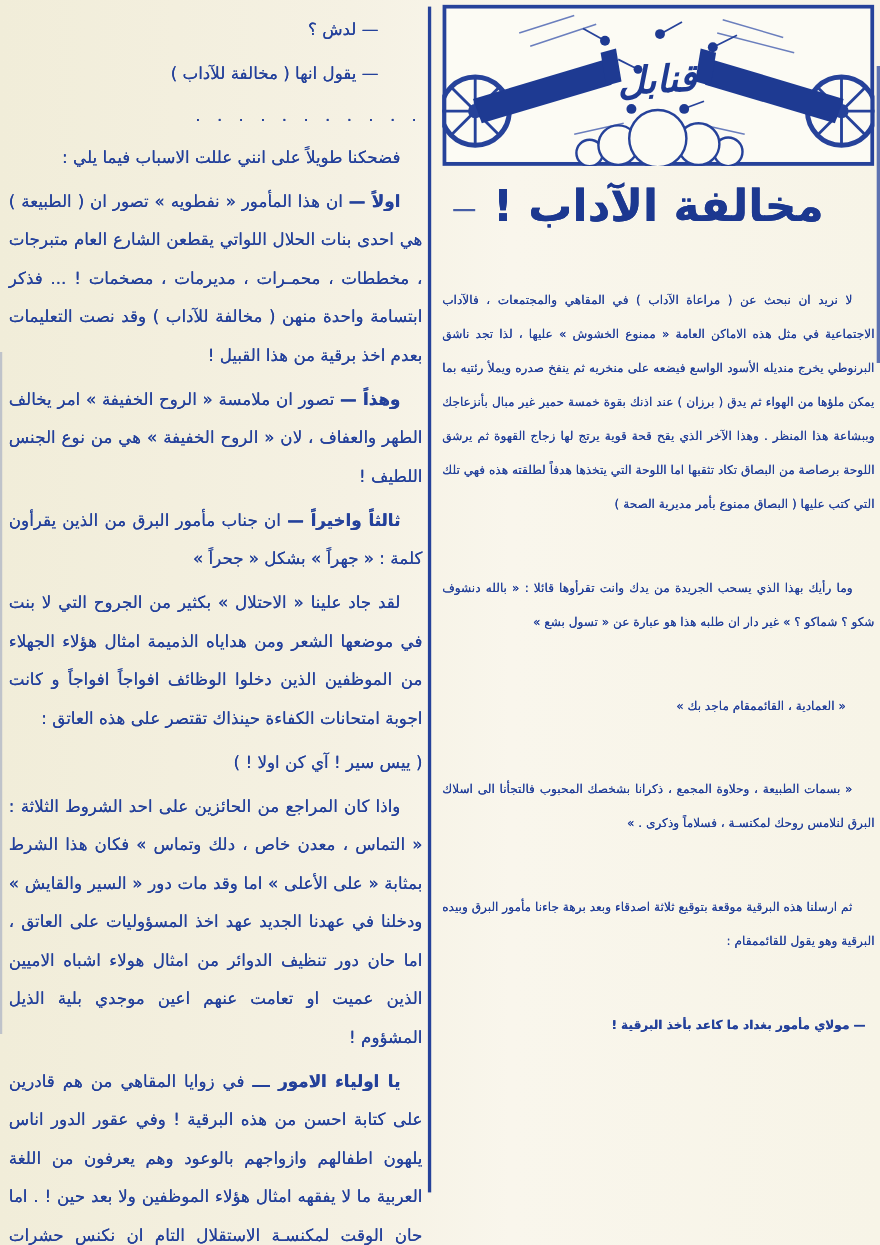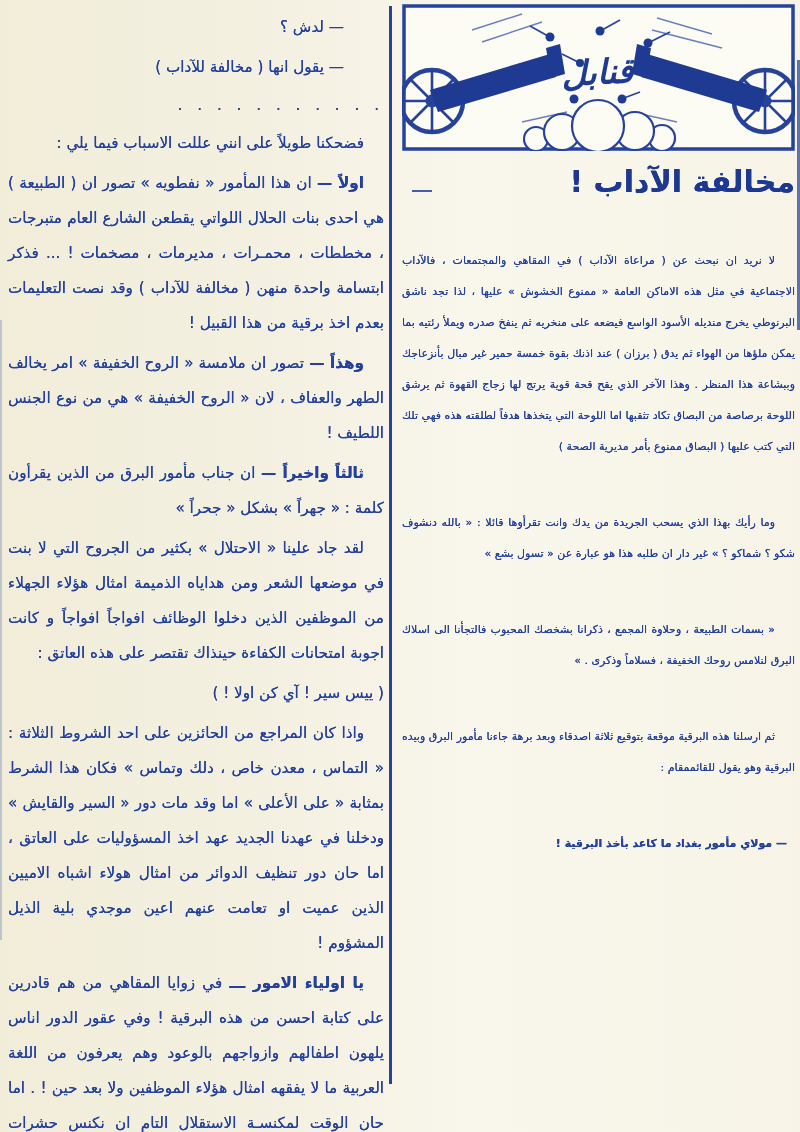--- a/index.html
+++ b/index.html
@@ -23,21 +23,21 @@
   
   .col-right{position:absolute;left:402px;top:4px;width:393px;}
   .col-left{position:absolute;left:8px;top:10px;width:376px;}
 
   
   .banner{display:block;width:393px;height:147px;}
 
   
   .title-wrap{position:relative;margin:13px 0 8px;}
   .title{
-    font-size:30px;font-weight:bold;color:#1c3890;
+    text-align:center;font-size:40px;font-weight:bold;color:#1c3890;
     text-shadow:0 0 .6px #1c3890;letter-spacing:0;line-height:1.2;
   }
   .title-side-dash{position:absolute;left:10px;top:26px;width:20px;border-top:2.5px solid #26429a;opacity:.85;}
 
   
   .col-right p, .col-left p{margin:0 0 5px;}
   .col-right p{
     font-size:11px;line-height:31px;text-align:justify;
     text-shadow:0 0 .45px currentColor;
     margin-top:45px;
@@ -126,21 +126,22 @@
       <text x="196" y="80" text-anchor="middle" font-size="34" font-weight="bold" font-style="italic" fill="#1e3a92" transform="rotate(-3 196 80)">قنابل</text>
     </svg>
 
     <div class="title-wrap">
       <div class="title-side-dash"></div>
       <div class="title">مخالفة الآداب !</div>
     </div>
 
     <p class="para">لا نريد ان نبحث عن ( مراعاة الآداب ) في المقاهي والمجتمعات ، فالآداب الاجتماعية في مثل هذه الاماكن العامة « ممنوع الخشوش » عليها ، لذا تجد ناشق البرنوطي يخرج منديله الأسود الواسع فيضعه على منخريه ثم ينفخ صدره ويملأ رئتيه بما يمكن ملؤها من الهواء ثم يدق ( برزان ) عند اذنك بقوة خمسة حمير غير مبال بأنزعاجك وببشاعة هذا المنظر . وهذا الآخر الذي يقح قحة قوية يرتج لها زجاج القهوة ثم يرشق اللوحة برصاصة من البصاق تكاد تثقبها اما اللوحة التي يتخذها هدفاً لطلقته هذه فهي تلك التي كتب عليها ( البصاق ممنوع بأمر مديرية الصحة )</p>
     <p class="para">وما رأيك بهذا الذي يسحب الجريدة من يدك وانت تقرأوها قائلا : « بالله دنشوف شكو ؟ شماكو ؟ » غير دار ان طلبه هذا هو عبارة عن « تسول بشع »</p>
-    <p class="para">« بسمات الطبيعة ، وحلاوة المجمع ، ذكرانا بشخصك المحبوب فالتجأنا الى اسلاك البرق لنلامس روحك الخفيفة ، فسلاماً وذكرى . »</p>
+    <p class="telegram-head">« العمادية ، القائممقام ماجد بك »</p>
+    <p class="para">« بسمات الطبيعة ، وحلاوة المجمع ، ذكرانا بشخصك المحبوب فالتجأنا الى اسلاك البرق لنلامس روحك لمكنسـة ، فسلاماً وذكرى . »</p>
     <p class="para">ثم ارسلنا هذه البرقية موقعة بتوقيع ثلاثة اصدقاء وبعد برهة جاءنا مأمور البرق وبيده البرقية وهو يقول للقائممقام :</p>
     <p class="final-line">— مولاي مأمور بغداد ما كاعد بأخذ البرقية !</p>
   </div>
 
   <div class="col-left">
     <p class="dialogue">— لدش ؟</p>
     <p class="dialogue">— يقول انها ( مخالفة للآداب )</p>
     <p class="dots">. . . . . . . . . . .</p>
     <p class="para">فضحكنا طويلاً على انني عللت الاسباب فيما يلي :</p>
     <p class="para"><b class="lead">اولاً —</b> <span>ان هذا المأمور « نفطويه » تصور ان ( الطبيعة ) هي احدى بنات الحلال اللواتي يقطعن الشارع العام متبرجات ، مخططات ، محمـرات ، مديرمات ، مصخمات ! ... فذكر ابتسامة واحدة منهن ( مخالفة للآداب ) وقد نصت التعليمات بعدم اخذ برقية من هذا القبيل !</span></p>

